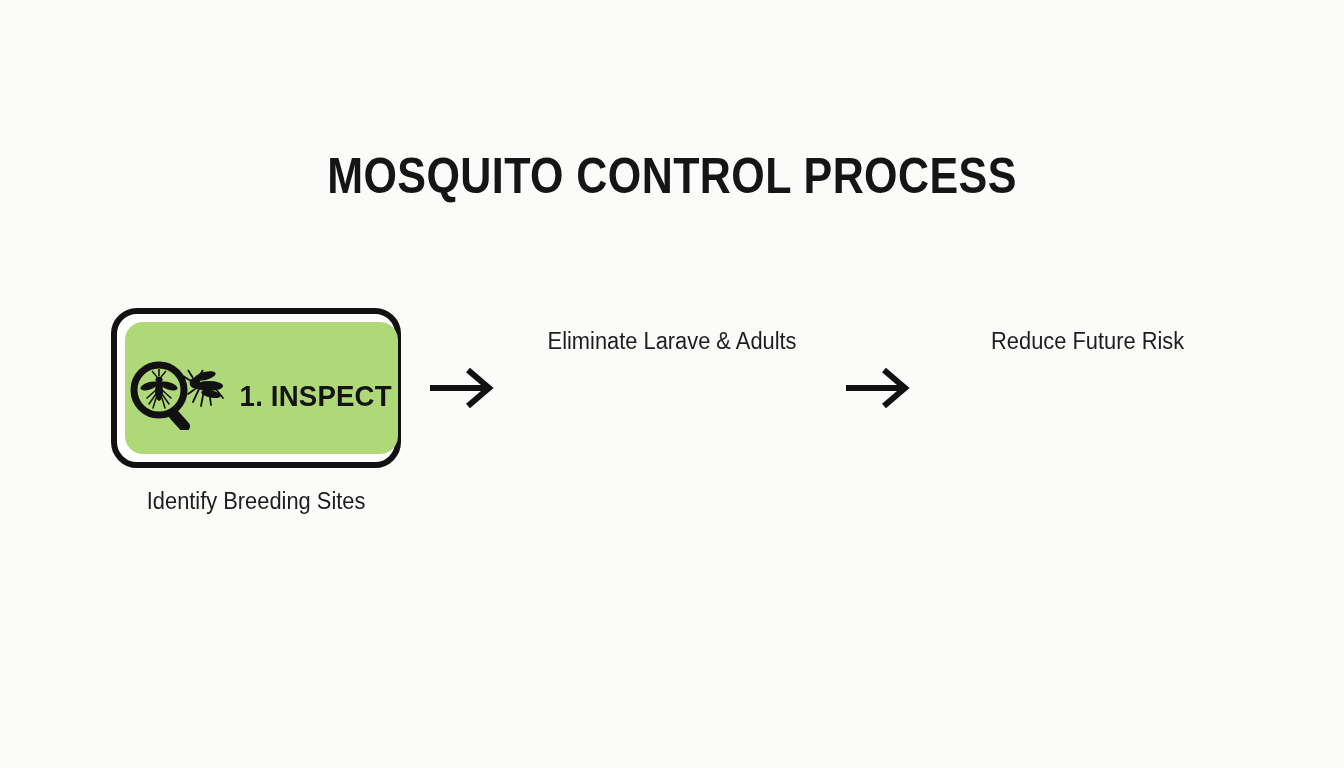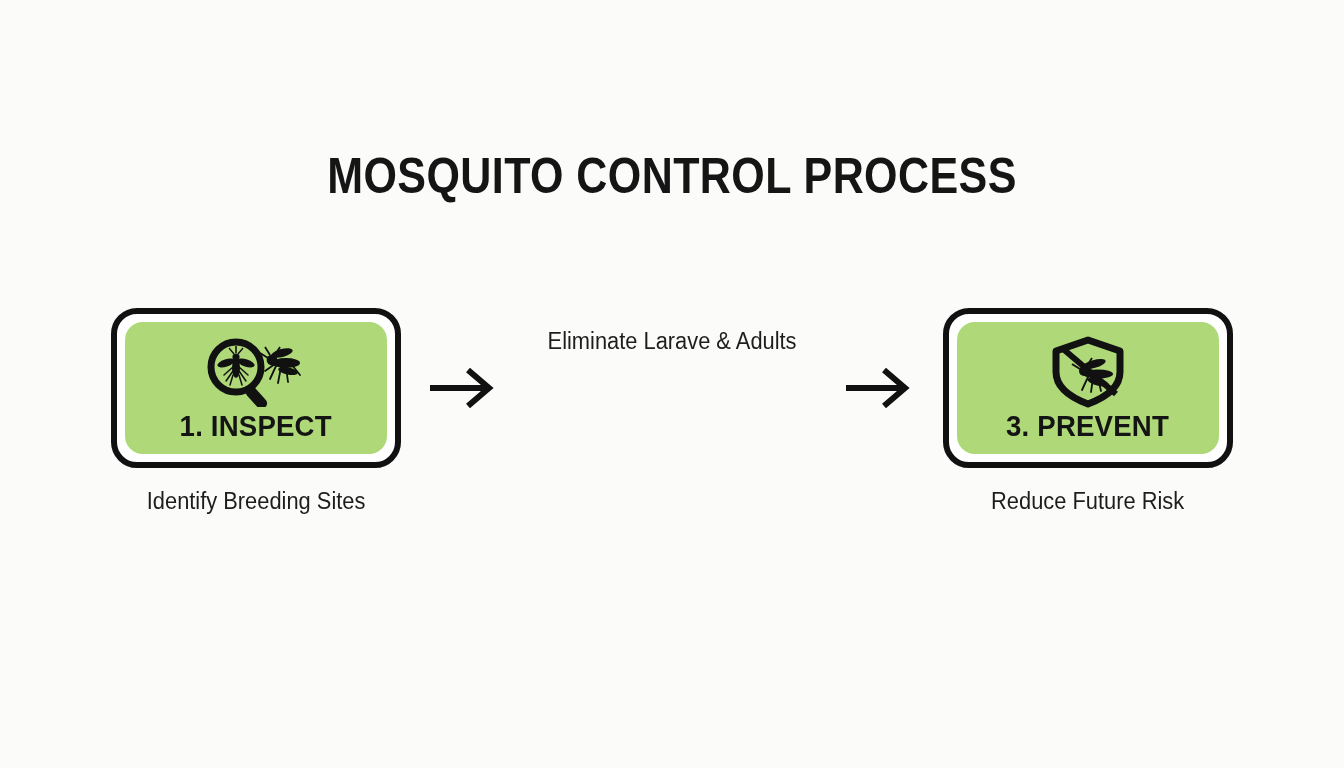--- a/index.html
+++ b/index.html
@@ -74,21 +74,21 @@
     justify-content: stretch;
   }
 
   
   .card-panel {
     flex: 1 1 auto;
     border-radius: 18px;
     background: #afd978;
     position: relative;
     display: flex;
-    flex-direction: column;
+    flex-direction: row;
     align-items: center;
     justify-content: flex-start;
     padding-top: 14px;
     box-sizing: border-box;
   }
 
   .card-icon {
     height: 72px;
     display: flex;
     align-items: center;
@@ -201,40 +201,17 @@
     <div class="arrow-cell">
       <svg width="76" height="46" viewBox="0 0 76 46" aria-hidden="true">
         <g stroke="#111111" stroke-width="6" fill="none" stroke-linecap="butt">
           <path d="M4 23 L62 23"></path>
           <path d="M42 5 L63 23 L42 41" stroke-linejoin="miter"></path>
         </g>
       </svg>
     </div>
 
     <div class="step">
-      <div class="card-frame">
-        <div class="card-panel">
-          <div class="card-icon">
-            <svg width="84" height="72" viewBox="0 0 84 72" aria-hidden="true">
-
-              <path d="M42 4 L74 15 L74 36 Q74 56 42 68 Q10 56 10 36 L10 15 Z" fill="none" stroke="#111111" stroke-width="7" stroke-linejoin="round"></path>
-
-              <path d="M16 12 L70 58" stroke="#111111" stroke-width="6" fill="none"></path>
-
-              <g fill="#111111">
-                <ellipse cx="52" cy="38" rx="15" ry="4.6"></ellipse>
-                <circle cx="38" cy="35" r="5"></circle>
-                <path d="M34 33 L26 28" stroke="#111111" stroke-width="2" fill="none"></path>
-                <path d="M36 30 L31 22 M41 30 L46 22" stroke="#111111" stroke-width="1.8" fill="none"></path>
-                <ellipse cx="48" cy="28" rx="12" ry="4" transform="rotate(-16 48 28)"></ellipse>
-                <ellipse cx="52" cy="46" rx="11" ry="3.6" transform="rotate(14 52 46)"></ellipse>
-                <path d="M42 41 L36 54 M47 42 L45 56 M52 42 L55 55" stroke="#111111" stroke-width="1.8" fill="none" stroke-linecap="round"></path>
-              </g>
-            </svg>
-          </div>
-          <div class="card-label">3. PREVENT</div>
-        </div>
-      </div>
       <div class="card-caption">Reduce Future Risk</div>
     </div>
 
   </div>
 </div>
 
 </body></html>

